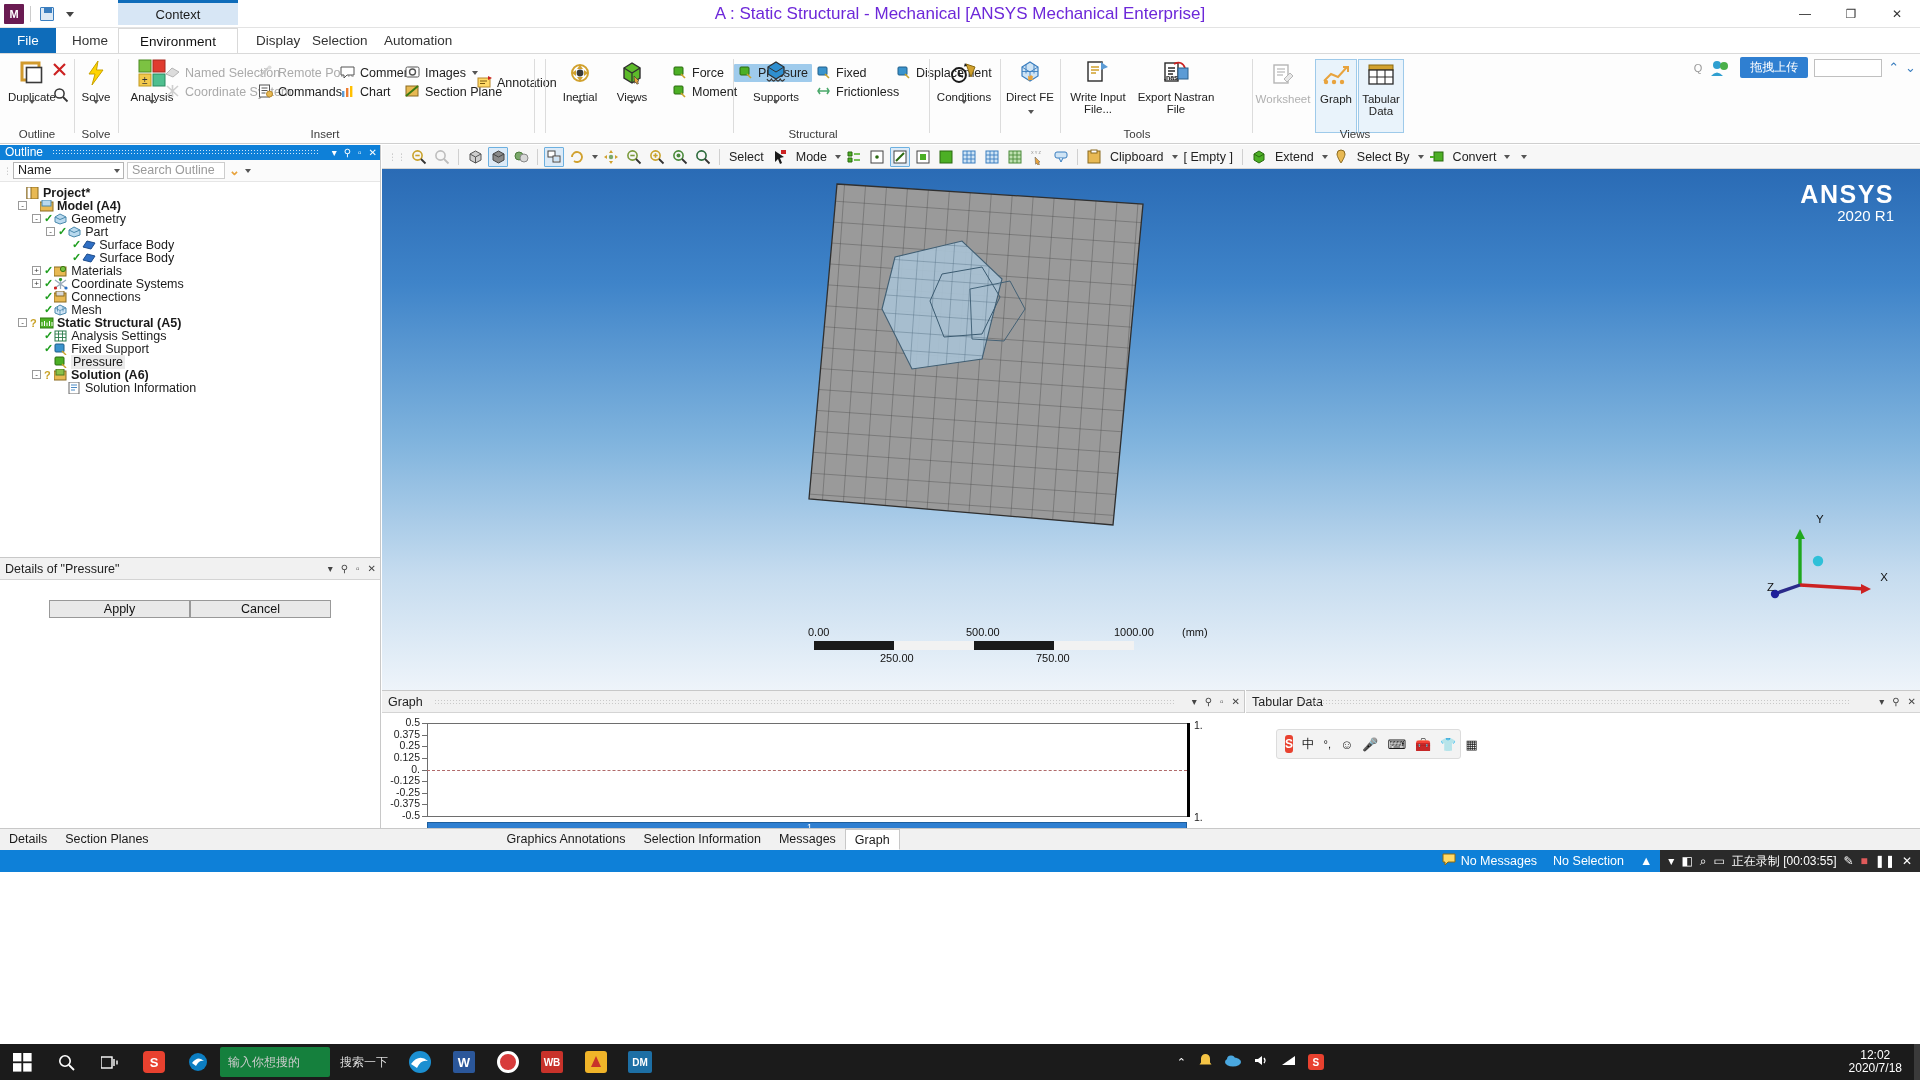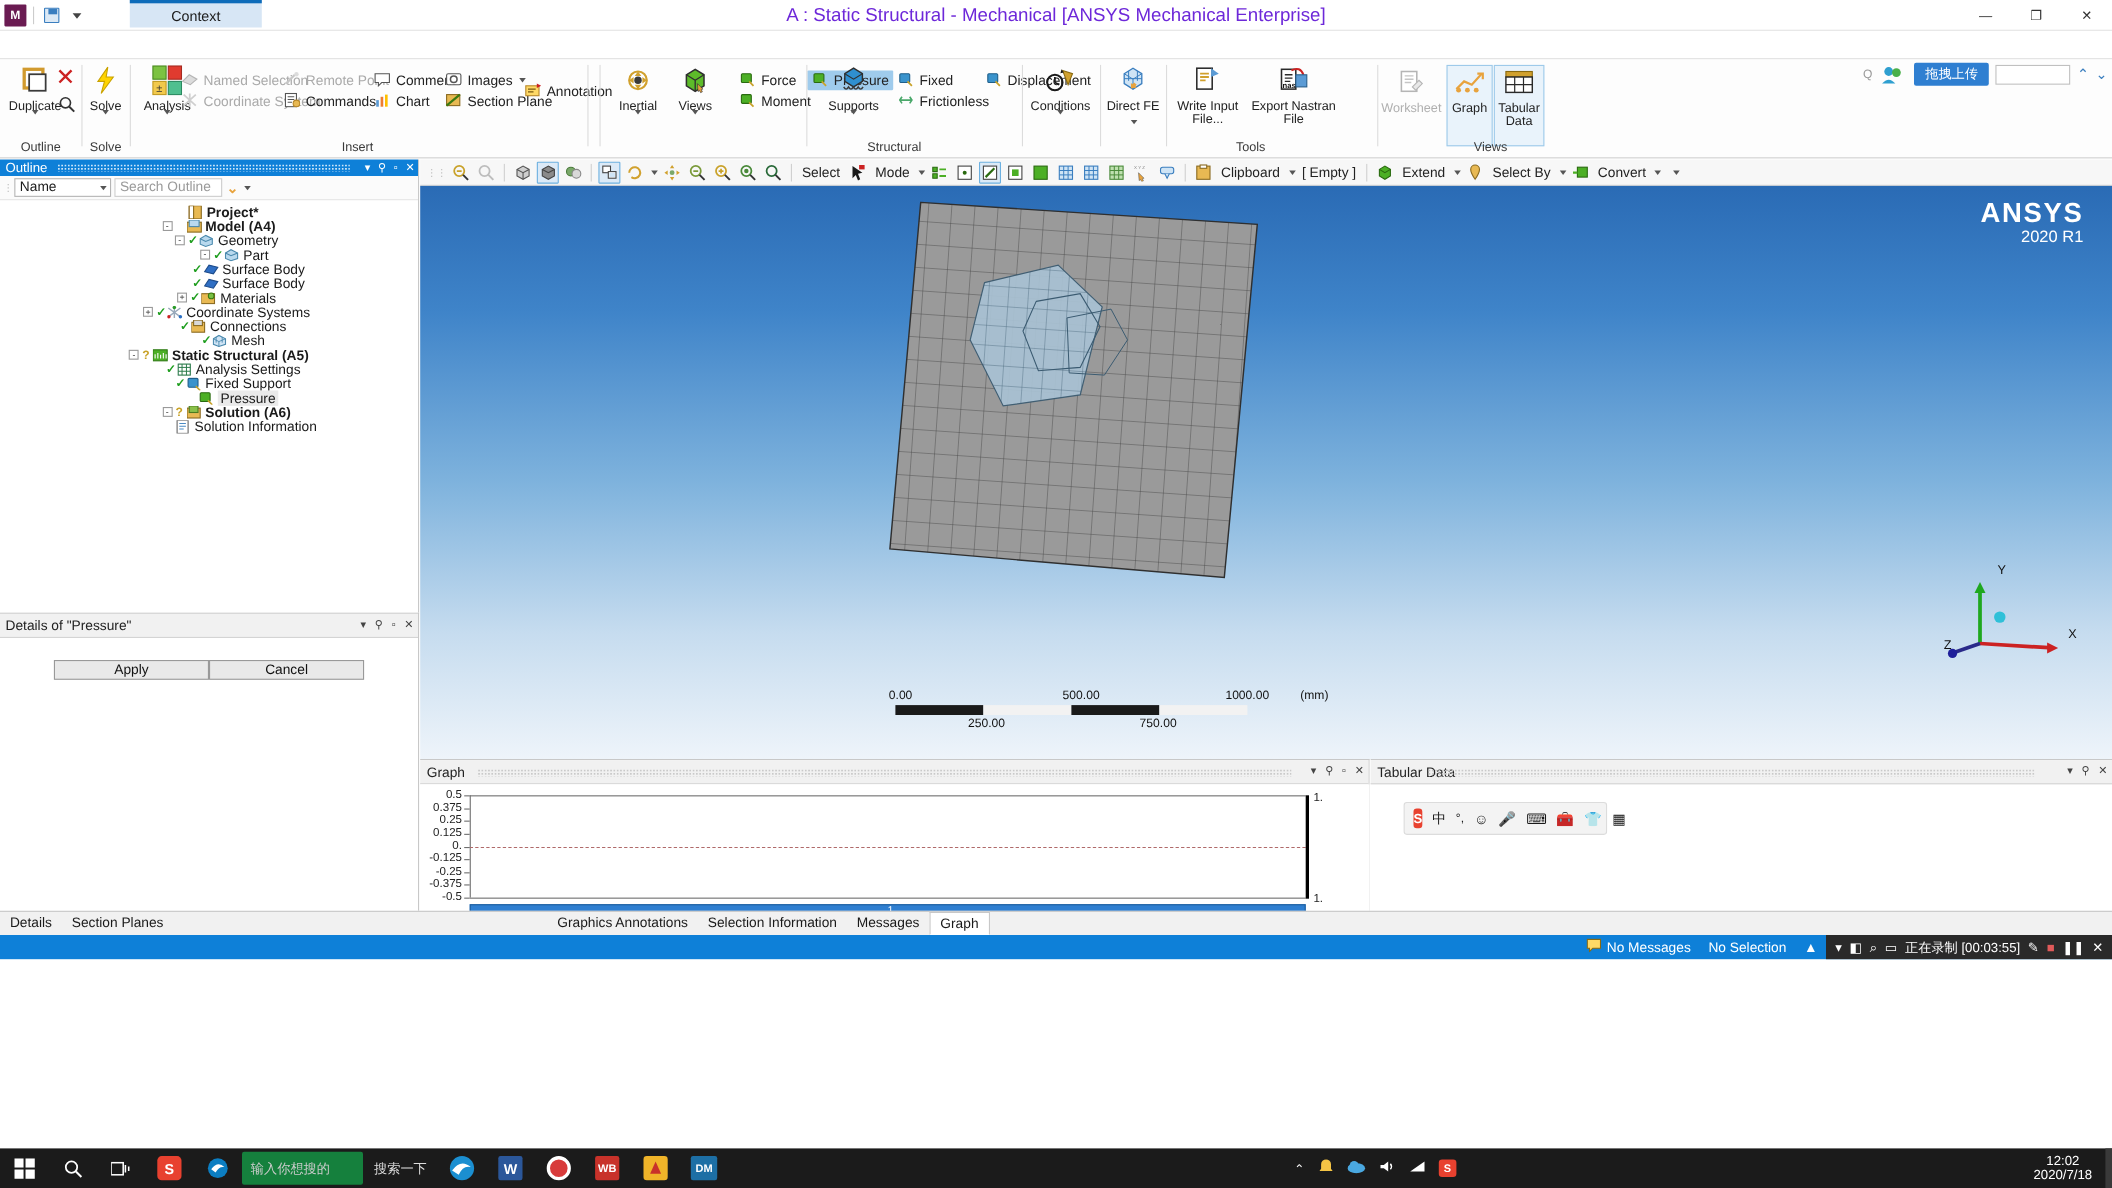--- a/index.html
+++ b/index.html
@@ -53,27 +53,27 @@
   
   .ic { width:16px; height:16px; position:relative; flex:0 0 16px; }
 
   
   .outline { position:absolute; left:0; top:145px; width:381px; height:412px; background:#fff; border-right:1px solid #c8c8c8;}
   .panelhdr { height:15px; background:#0e80d8; color:#fff; font-size:12px; line-height:15px; padding-left:5px; position:relative; }
   .panelhdr .pbtns { position:absolute; right:3px; top:0; height:15px; display:flex; align-items:center; gap:7px; font-size:10px; }
   .dots { position:absolute; left:52px; top:4px; right:62px; height:7px;
           background-image:radial-gradient(#cfe7fa 0.6px, transparent 0.7px); background-size:3px 3px; }
   .searchrow { height:22px; display:flex; align-items:center; gap:0px; padding:2px 3px; border-bottom:1px solid #e6e6e6; background:#fbfbfb;}
-  .namebox { width:88px; height:17px; border:1px solid #b4b4b4; background:#fff; font-size:12.5px; line-height:15px; padding-left:4px; position:relative;}
+  .namebox { width:111px; height:17px; border:1px solid #b4b4b4; background:#fff; font-size:12.5px; line-height:15px; padding-left:4px; position:relative;}
   .namebox .dd2{ position:absolute; right:3px; top:6px; }
   .searchbox { width:98px; height:17px; border:1px solid #cdcdcd; background:#fff; font-size:12.5px; color:#9a9a9a; line-height:15px; padding-left:4px; margin-left:3px;}
   .chev { color:#e8a33d; font-size:13px; margin-left:4px; font-weight:bold;}
 
   .tree { padding:4px 0 0 4px; font-size:12.5px; }
-  .tn { height:13px; display:flex; align-items:center; white-space:nowrap;justify-content:center; }
+  .tn { height:13px; display:flex; align-items:center; white-space:nowrap; }
   .tn .exp { width:9px;height:9px; border:1px solid #9a9a9a; background:#fff; font-size:8px; line-height:7px; text-align:center; color:#333; margin-right:3px; flex:0 0 9px;}
   .tn .spacer { flex:0 0 9px; margin-right:3px;}
   .tn .chk { color:#1f9e1f; font-size:11px; font-weight:bold; margin-right:1px; flex:0 0 9px;}
   .tn .q { color:#c9a227; font-size:11px; font-weight:bold; margin-right:1px; flex:0 0 9px;}
   .tn .ti { width:14px;height:12px; margin-right:3px; flex:0 0 14px; }
   .tn .lbl { font-size:12.5px; }
   .tn .lbl.b { font-weight:bold; }
   .tn .lbl.sel { background:#eaeaea; padding:0 2px;}
 
   
@@ -164,20 +164,28 @@
         </div>
     </div>
     <div class="ctxtab">Context</div>
     <div class="winbtns">
       <div class="winbtn">—</div>
       <div class="winbtn">❐</div>
       <div class="winbtn close">✕</div>
     </div>
   </div>
 
+  <div class="tabrow">
+    <div class="tab file">File</div>
+    <div class="tab" style="left:56px;">Home</div>
+    <div class="tab active" style="left:118px; width:120px; text-align:center; padding:0;">Environment</div>
+    <div class="tab" style="left:240px;">Display</div>
+    <div class="tab" style="left:296px;">Selection</div>
+    <div class="tab" style="left:368px;">Automation</div>
+  </div>
   <div class="ribbon-line"></div>
 
   <div class="ribbon">
 
     <div class="rgroup" style="left:0; width:74px;">
       <div class="bigbtn" style="left:0; top:4px;">
         <div class="bi">
           <svg width="26" height="26" viewBox="0 0 26 26">
             <rect x="3" y="3" width="17" height="17" fill="none" stroke="#d19a2e" stroke-width="3"></rect>
             <rect x="7.5" y="7.5" width="15" height="15" fill="#fff" stroke="#3a3a3a" stroke-width="1.6"></rect>

